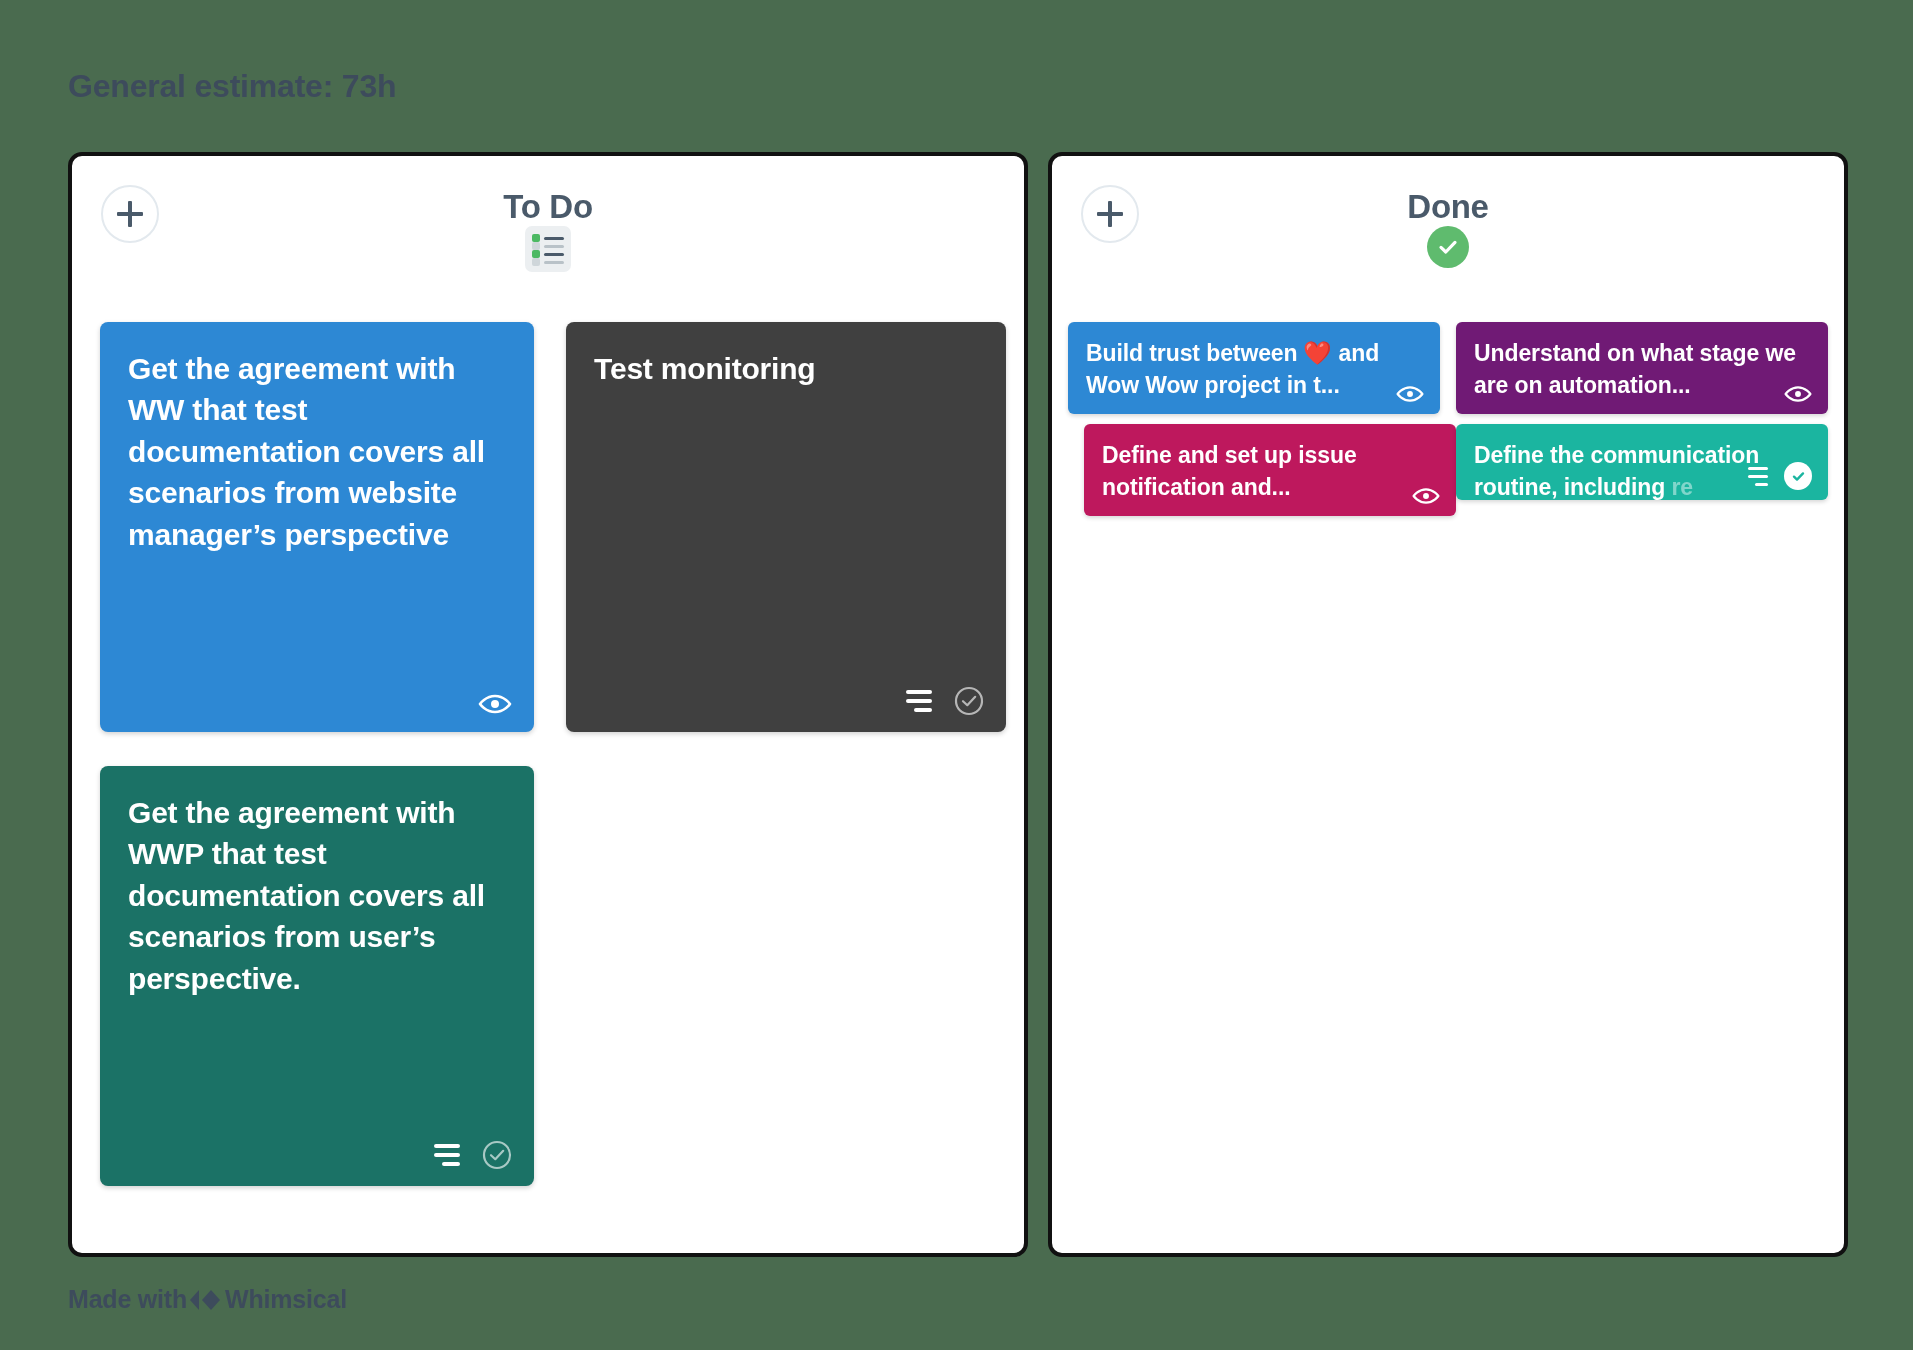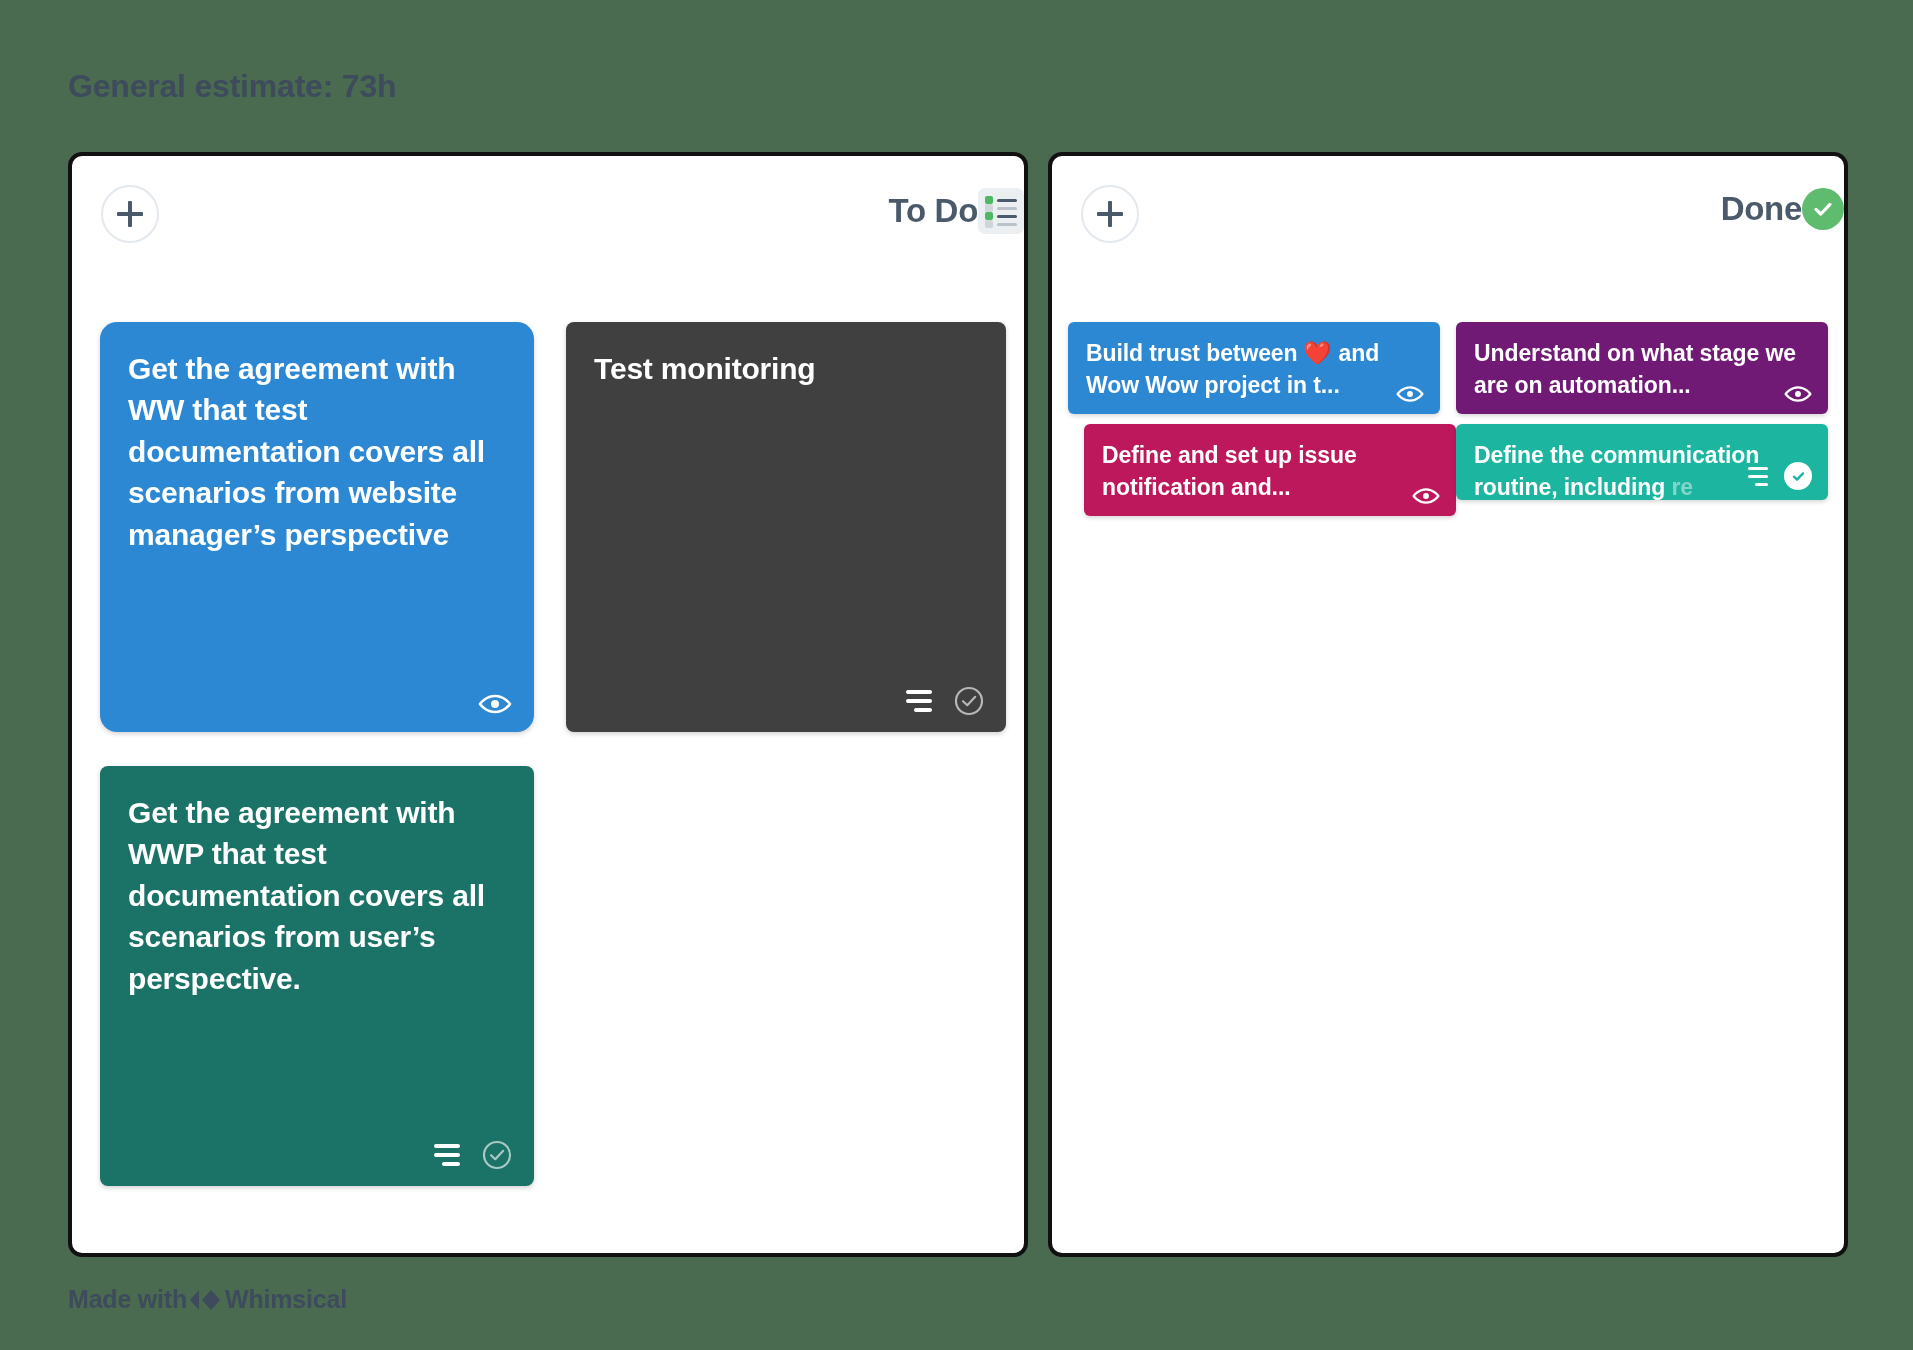--- a/index.html
+++ b/index.html
@@ -55,22 +55,23 @@
   }
   .add-btn .plus-h { width: 26px; height: 4px; }
   .add-btn .plus-v { width: 4px; height: 26px; }
 
   .board-title-wrap {
     position: absolute;
     top: 32px;
     left: 0; right: 0;
     display: flex;
     align-items: center;
-    justify-content: flex-end;
+    justify-content: flex-start;
     gap: 0;
+    flex-direction: column;
   }
   .board-title {
     font-size: 33px;
     font-weight: bold;
     color: #4a5a6a;
     letter-spacing: -0.3px;
   }
 
   
   .list-icon {
@@ -200,21 +201,21 @@
           <span class="row">
               <span class="box"></span>
               <span class="bar"></span>
             </span>
         </span>
       </div>
     </div>
 
     <div class="cards-area">
 
-      <div class="card" style="left:28px; top:56px; width:434px; height:410px; background:#2d88d4;border-radius:17px;">
+      <div class="card" style="left:28px; top:56px; width:434px; height:410px; background:#2d88d4;">
         <div class="card-text">Get the agreement with WW that test documentation covers all scenarios from website manager’s perspective</div>
         <div class="card-icons">
           <span class="eye-icon">
             <svg width="34" height="24" viewBox="0 0 34 24" fill="none">
               <path d="M2 12C2 12 7.5 4 17 4C26.5 4 32 12 32 12C32 12 26.5 20 17 20C7.5 20 2 12 2 12Z" stroke="#ffffff" stroke-width="2.6" stroke-linejoin="round"></path>
               <circle cx="17" cy="12" r="4" fill="#ffffff"></circle>
             </svg>
           </span>
         </div>
       </div>

